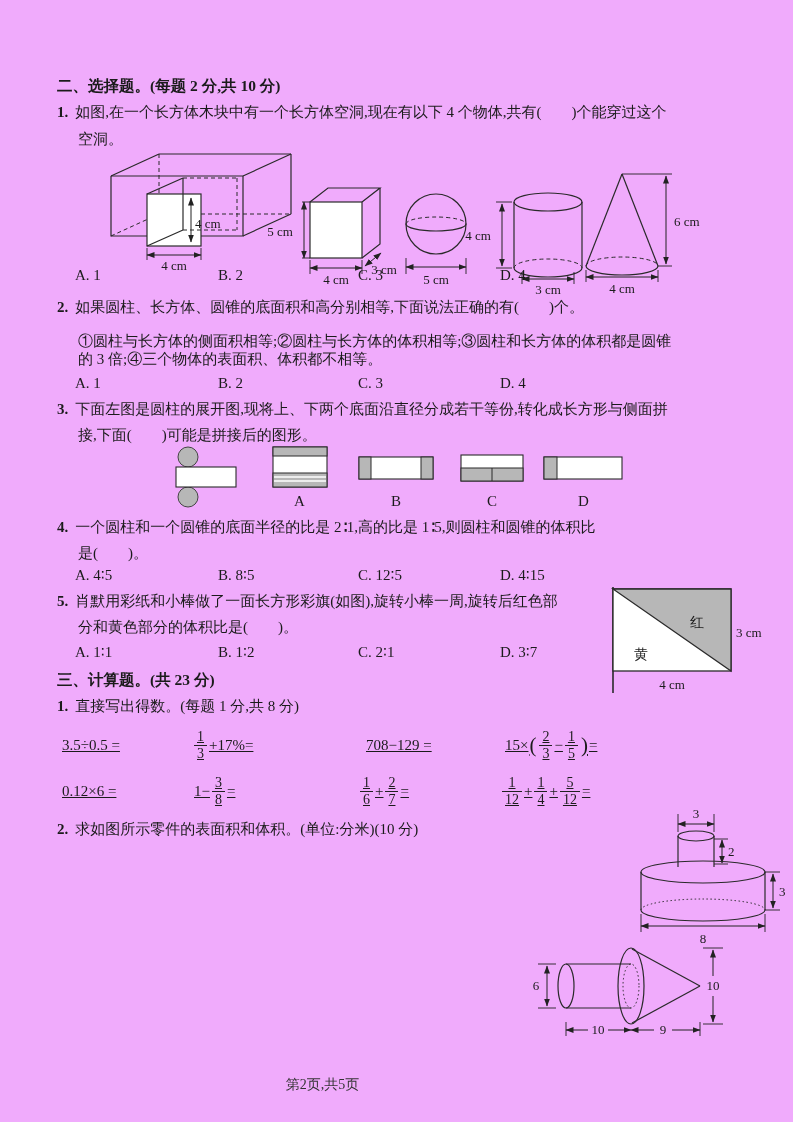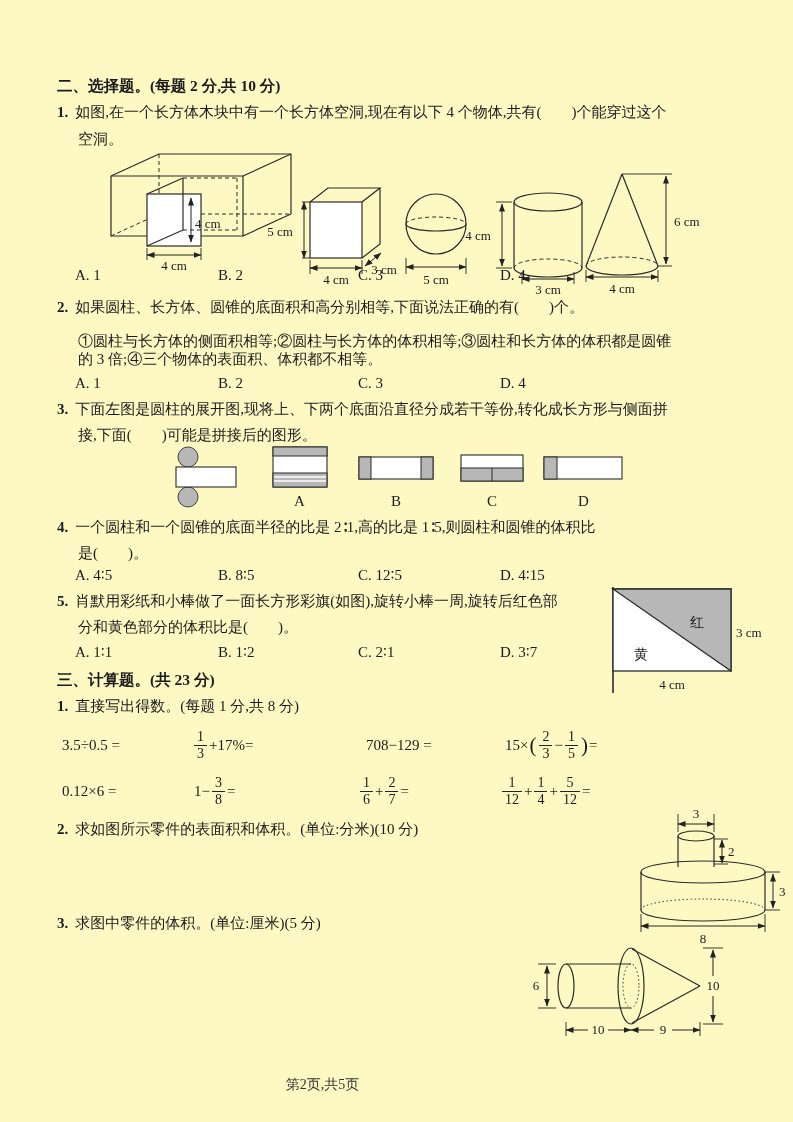--- a/index.html
+++ b/index.html
@@ -1,31 +1,31 @@
 <!DOCTYPE html>
 <html><head>
 <meta charset="utf-8">
 <style>
   html,body{margin:0;padding:0;background:#e8e8e8;}
-  .page{position:relative;width:793px;height:1122px;background:#fef9c3;margin:0 auto;
+  .page{position:relative;width:793px;height:1122px;background:#f0abfc;margin:0 auto;
         font-family:"Liberation Serif","DejaVu Serif",serif;color:#1b1b1b;font-size:15px;overflow:hidden;}
   .abs{position:absolute;white-space:nowrap;line-height:1.25;}
   .b{font-weight:bold;}
   .qnum{font-weight:bold;margin-right:7px;}
   .opts span{position:absolute;white-space:nowrap;text-align:center;}
   svg.fig{position:absolute;overflow:visible;}
   svg.fig text{font-size:13px;fill:#1b1b1b;font-family:"Liberation Serif","DejaVu Serif",serif;}
   .ln{stroke:#2a2a2a;stroke-width:1.2;fill:none;}
   .lnd{stroke:#2a2a2a;stroke-width:1;fill:none;stroke-dasharray:4 3;}
   .dot{stroke:#2a2a2a;stroke-width:1;fill:none;stroke-dasharray:1.5 2.5;}
   .dim{stroke:#222;stroke-width:1;fill:none;}
   .tick{stroke:#222;stroke-width:0.9;}
   .gray{fill:#b7b7b7;}
   .wht{fill:#ffffff;}
-  .expr{position:absolute;display:flex;align-items:center;height:46px;white-space:nowrap;font-size:15px;}
+  .expr{position:absolute;display:flex;align-items:center;height:46px;white-space:nowrap;font-size:15px;text-decoration:underline;}
   .frac{display:inline-block;text-align:center;margin:0 2px;line-height:1.08;font-size:14px;}
   .frac .fn{display:block;border-bottom:1.2px solid #222;padding:0 3px;}
   .frac .fd{display:block;padding:0 3px;}
   .bigp{font-size:21px;font-weight:300;padding:0 1px;}
   .footer{left:0;width:645px;text-align:center;font-size:14px;color:#333;}
 </style>
 </head>
 <body>
 
 <svg width="0" height="0" style="position:absolute">
@@ -308,23 +308,20 @@
     <line class="tick" x1="149" y1="66" x2="164" y2="66"></line>
     <line class="tick" x1="149" y1="104" x2="164" y2="104"></line>
     <line class="dim" x1="157" y1="68" x2="157" y2="102" marker-start="url(#mA)" marker-end="url(#mA)"></line>
     <text x="163" y="90">3</text>
     <line class="tick" x1="25" y1="108" x2="25" y2="126"></line>
     <line class="tick" x1="149" y1="108" x2="149" y2="126"></line>
     <line class="dim" x1="25" y1="120" x2="149" y2="120" marker-start="url(#mA)" marker-end="url(#mA)"></line>
     <text x="87" y="137" text-anchor="middle">8</text>
   </svg>
 
-  <div class="abs" style="left:57px;top:914px">
-    <span class="qnum">3.</span><span>求图中零件的体积。(单位:厘米)(5 分)</span>
-  </div>
   <svg class="fig" style="left:528px;top:928px" width="235" height="118" viewBox="0 0 235 118">
     <line class="tick" x1="10" y1="36" x2="28" y2="36"></line>
     <line class="tick" x1="10" y1="80" x2="28" y2="80"></line>
     <line class="dim" x1="19" y1="38" x2="19" y2="78" marker-start="url(#mA)" marker-end="url(#mA)"></line>
     <text x="8" y="62" text-anchor="middle">6</text>
     <ellipse cx="38" cy="58" rx="8" ry="22" class="ln"></ellipse>
     <line class="ln" x1="38" y1="36" x2="103" y2="36"></line>
     <line class="ln" x1="38" y1="80" x2="103" y2="80"></line>
     <ellipse cx="103" cy="58" rx="8" ry="22" class="dot"></ellipse>
     <ellipse cx="103" cy="58" rx="13" ry="38" class="ln"></ellipse>

